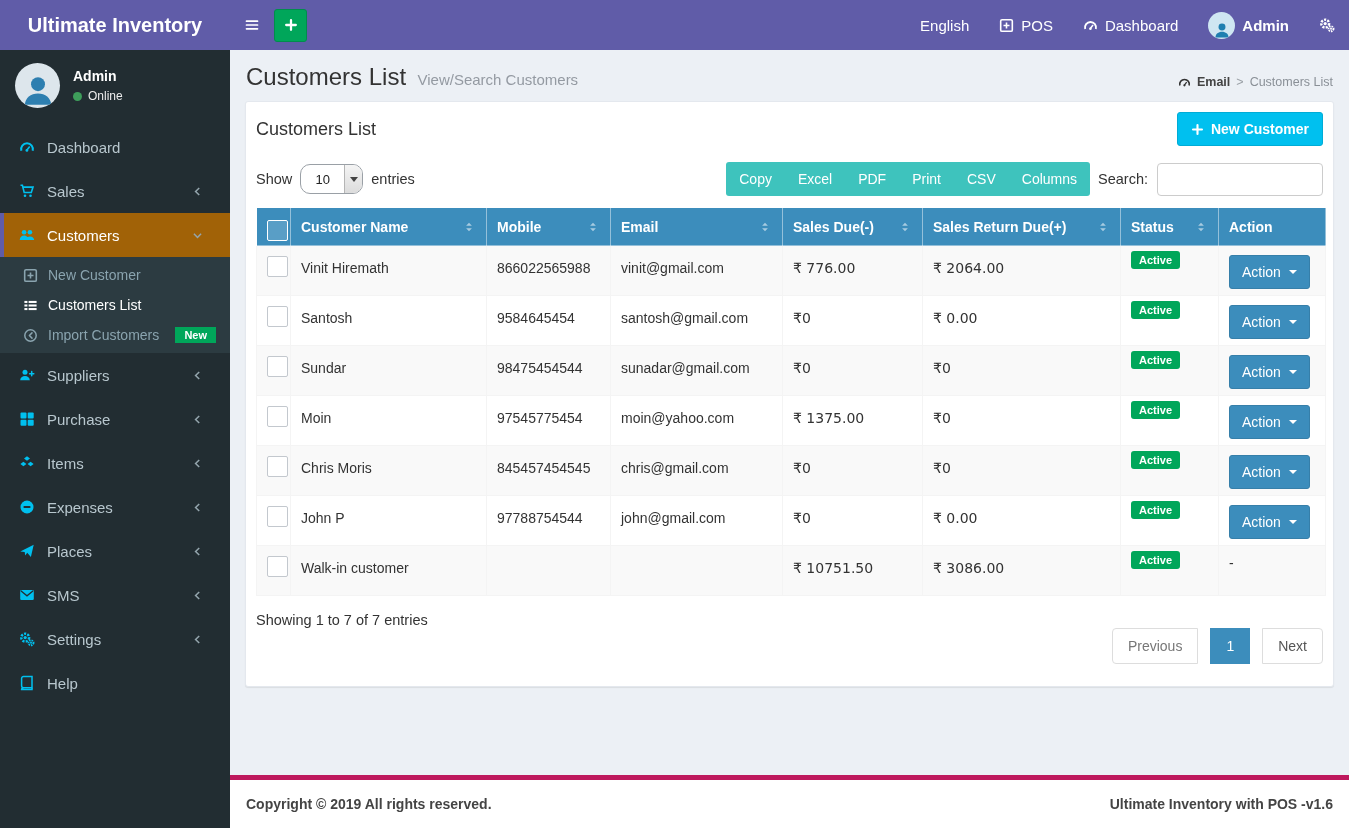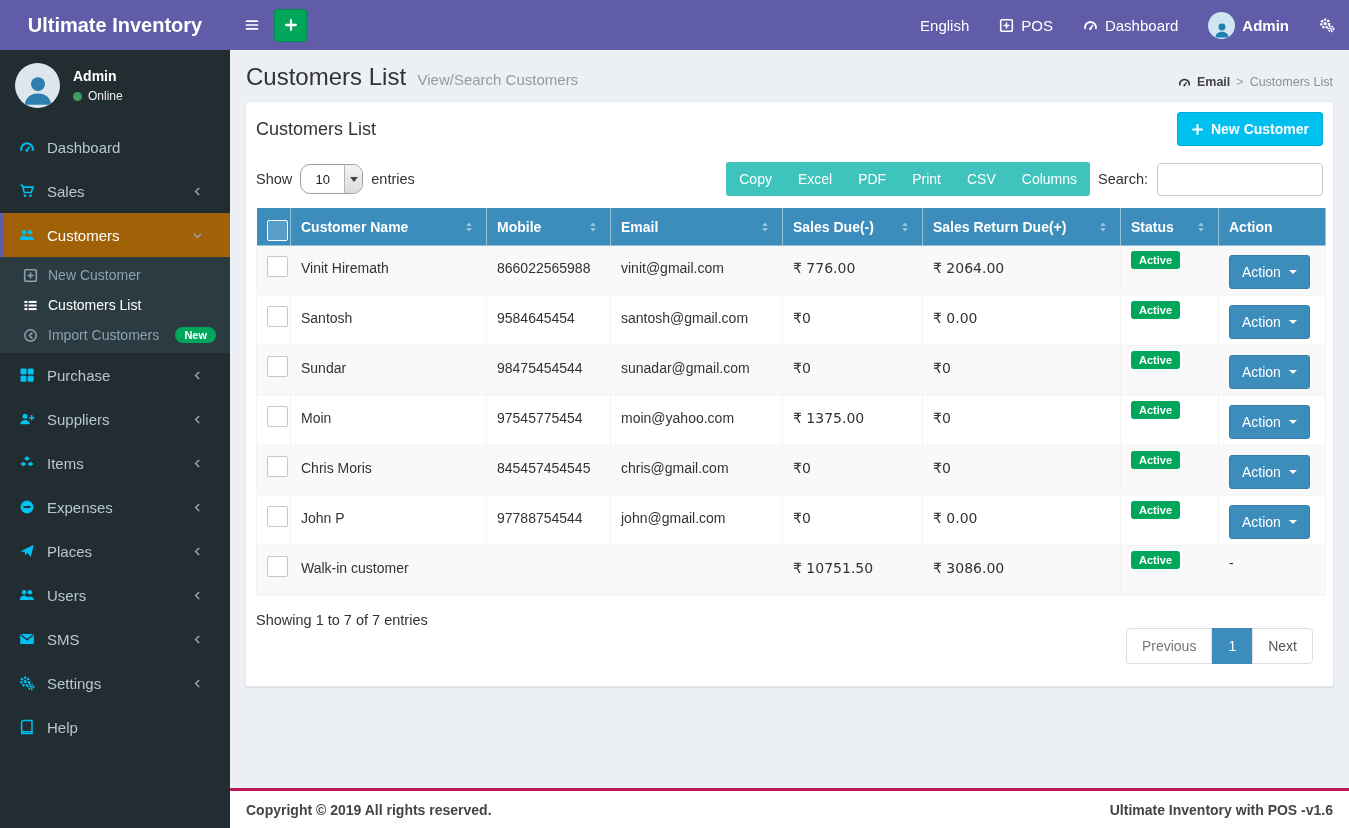--- a/index.html
+++ b/index.html
@@ -33,21 +33,21 @@
   .menu { margin-top:4px; }
   .menu-item { display:flex; align-items:center; height:44px; padding:0 15px; font-size:15px; cursor:pointer; border-left:4px solid transparent; }
   .menu-item .icon { color:#00c0ef; margin-right:12px; }
   .menu-item .chev { margin-left:auto; width:11px; height:11px; color:#94a5ad; }
   .menu-item.active { background:#a16207; color:#fff; border-left-color:#605ca8; }
   .submenu { background:#2c3b41; padding:3px 0; }
   .submenu-item { display:flex; align-items:center; height:30px; padding:0 14px 0 23px; font-size:14px; color:#8aa4af; cursor:pointer; }
   .submenu-item .icon { width:15px; height:15px; margin-right:10px; color:#8aa4af; }
   .submenu-item.active { color:#fff; }
   .submenu-item.active .icon { color:#fff; }
-  .badge-new { margin-left:auto; background:#00a65a; color:#fff; font-size:11px; font-weight:bold; padding:2px 9px; border-radius:9px; }
+  .badge-new { margin-left:auto; background:#00a65a; color:#fff; font-size:11px; font-weight:bold; padding:2px 9px; border-radius:0; }
 
   
   .content { position:absolute; top:50px; left:230px; right:0; bottom:49px; background:#ecf0f5; overflow:hidden; }
   .content-hd { display:flex; justify-content:space-between; padding:13px 16px 10px; }
   .page-title { font-size:24px; color:#333; }
   .page-sub { font-size:15px; color:#949aa2; margin-left:7px; }
   .breadcrumb { display:flex; align-items:center; gap:6px; font-size:12.5px; color:#444; margin-top:10px; }
   .breadcrumb .icon { color:#333; }
   .bc-home { font-weight:bold; cursor:pointer; }
   .bc-sep { color:#9aa0a6; }
@@ -84,27 +84,27 @@
   .cb-h { background:rgba(255,255,255,.15); border:1px solid #fff; }
   .amount { font-family:"DejaVu Sans","Liberation Sans",sans-serif; }
   .badge { display:inline-block; background:#00a65a; color:#fff; font-size:11px; font-weight:bold; padding:3px 8px; border-radius:3px; }
   .td-status { padding-top:5px; }
   .td-action { padding-top:9px; }
   .btn-action { background:#3c8dbc; border:1px solid #367fa9; color:#fff; font-size:14px; padding:8px 12px; border-radius:3px; display:inline-flex; align-items:center; gap:8px; cursor:pointer; font-family:inherit; }
   .caret { width:0; height:0; border-left:4px solid transparent; border-right:4px solid transparent; border-top:4px solid #fff; }
 
   .table-ft { position:relative; height:90px; }
   .dt-info { position:absolute; left:10px; top:16px; font-size:14.5px; color:#333; }
-  .paginate { position:absolute; right:20px; top:32px; display:flex; }
+  .paginate { position:absolute; right:10px; top:32px; display:flex;gap:12px; }
   .page-btn { border:1px solid #ddd; background:#fff; color:#777; font-size:14px; padding:9px 15px; cursor:pointer; font-family:inherit; }
   .page-btn.prev { border-radius:4px 0 0 4px; }
   .page-btn.cur { background:#3c8dbc; border-color:#3c8dbc; color:#fff; }
   .page-btn.next { border-radius:0 4px 4px 0; color:#555; }
 
-  .main-footer { position:absolute; left:230px; right:0; bottom:0; height:40px; background:#fff; border-top:3px solid #be185d; display:flex; align-items:center; justify-content:space-between; padding:0 16px; font-size:14px; font-weight:bold; color:#444; }
+  .main-footer { position:absolute; left:230px; right:0; bottom:0; height:53px; background:#fff; border-top:5px solid #be185d; display:flex; align-items:center; justify-content:space-between; padding:0 16px; font-size:14px; font-weight:bold; color:#444; }
 </style>
 </head>
 <body>
 
 <div class="app">
 
   <header class="navbar">
     <div class="logo">Ultimate Inventory</div>
     <div class="nav-main">
       <div class="hamburger">
@@ -258,51 +258,51 @@
                 <path d="M9.6 5.2 6.8 8l2.8 2.8" fill="none" stroke="currentColor" stroke-width="1.6" stroke-linecap="round" stroke-linejoin="round"></path>
               </svg>
             </span>
           <span>Import Customers</span>
           <span class="badge-new">New</span>
         </div>
       </div>
       <div class="menu-item">
         <span class="icon">
             <svg viewBox="0 0 16 16" fill="currentColor">
+              <circle cx="6" cy="5.3" r="2.5"></circle>
+              <path d="M1.2 13.2c0-2.4 2.1-4.2 4.8-4.2s4.8 1.8 4.8 4.2z"></path>
+              <path d="M12.7 4.6v4.2M10.6 6.7h4.2" stroke="currentColor" stroke-width="1.5" fill="none" stroke-linecap="round"></path>
+            </svg>
+          </span>
+        <span>Suppliers</span>
+        <span class="icon chev">
+            <svg viewBox="0 0 16 16">
+              <path d="M10.5 2.8 5.2 8l5.3 5.2" fill="none" stroke="currentColor" stroke-width="2.2"></path>
+            </svg>
+          </span>
+      </div>
+      <div class="menu-item">
+        <span class="icon">
+            <svg viewBox="0 0 16 16" fill="currentColor">
               <rect x="1.5" y="1.5" width="6" height="6" rx="1"></rect>
               <rect x="8.7" y="1.5" width="6" height="6" rx="1"></rect>
               <rect x="1.5" y="8.7" width="6" height="6" rx="1"></rect>
               <rect x="8.7" y="8.7" width="6" height="6" rx="1"></rect>
             </svg>
           </span>
         <span>Purchase</span>
         <span class="icon chev">
             <svg viewBox="0 0 16 16">
               <path d="M10.5 2.8 5.2 8l5.3 5.2" fill="none" stroke="currentColor" stroke-width="2.2"></path>
             </svg>
           </span>
       </div>
       <div class="menu-item">
         <span class="icon">
             <svg viewBox="0 0 16 16" fill="currentColor">
-              <circle cx="6" cy="5.3" r="2.5"></circle>
-              <path d="M1.2 13.2c0-2.4 2.1-4.2 4.8-4.2s4.8 1.8 4.8 4.2z"></path>
-              <path d="M12.7 4.6v4.2M10.6 6.7h4.2" stroke="currentColor" stroke-width="1.5" fill="none" stroke-linecap="round"></path>
-            </svg>
-          </span>
-        <span>Suppliers</span>
-        <span class="icon chev">
-            <svg viewBox="0 0 16 16">
-              <path d="M10.5 2.8 5.2 8l5.3 5.2" fill="none" stroke="currentColor" stroke-width="2.2"></path>
-            </svg>
-          </span>
-      </div>
-      <div class="menu-item">
-        <span class="icon">
-            <svg viewBox="0 0 16 16" fill="currentColor">
               <path d="M8 1.2 11 3.5 8 5.8 5 3.5zM4.4 6.7l3 2.3-3 2.3-3-2.3zM11.6 6.7l3 2.3-3 2.3-3-2.3z"></path>
             </svg>
           </span>
         <span>Items</span>
         <span class="icon chev">
             <svg viewBox="0 0 16 16">
               <path d="M10.5 2.8 5.2 8l5.3 5.2" fill="none" stroke="currentColor" stroke-width="2.2"></path>
             </svg>
           </span>
       </div>
@@ -320,35 +320,20 @@
             </svg>
           </span>
       </div>
       <div class="menu-item">
         <span class="icon">
             <svg viewBox="0 0 16 16" fill="currentColor">
               <path d="M1.3 8.4 14.7 1.7 11.9 14 8.2 9.8l-2 2.8-.5-3.6z"></path>
             </svg>
           </span>
         <span>Places</span>
-        <span class="icon chev">
-            <svg viewBox="0 0 16 16">
-              <path d="M10.5 2.8 5.2 8l5.3 5.2" fill="none" stroke="currentColor" stroke-width="2.2"></path>
-            </svg>
-          </span>
-      </div>
-      <div class="menu-item">
-        <span class="icon">
-            <svg viewBox="0 0 16 16" fill="currentColor">
-              <circle cx="5.1" cy="5.3" r="2.3"></circle>
-              <circle cx="10.9" cy="5.3" r="2.3"></circle>
-              <path d="M.8 12.6c0-2.3 1.9-4 4.3-4 1.4 0 2.6.6 3.4 1.5a4.8 4.8 0 0 1 2.4-.6c2.4 0 4.3 1.6 4.3 3.6H.8z"></path>
-            </svg>
-          </span>
-        <span>Users</span>
         <span class="icon chev">
             <svg viewBox="0 0 16 16">
               <path d="M10.5 2.8 5.2 8l5.3 5.2" fill="none" stroke="currentColor" stroke-width="2.2"></path>
             </svg>
           </span>
       </div>
       <div class="menu-item">
         <span class="icon">
             <svg viewBox="0 0 16 16" fill="currentColor">
               <rect x="1.2" y="3" width="13.6" height="10" rx="1.2"></rect>

